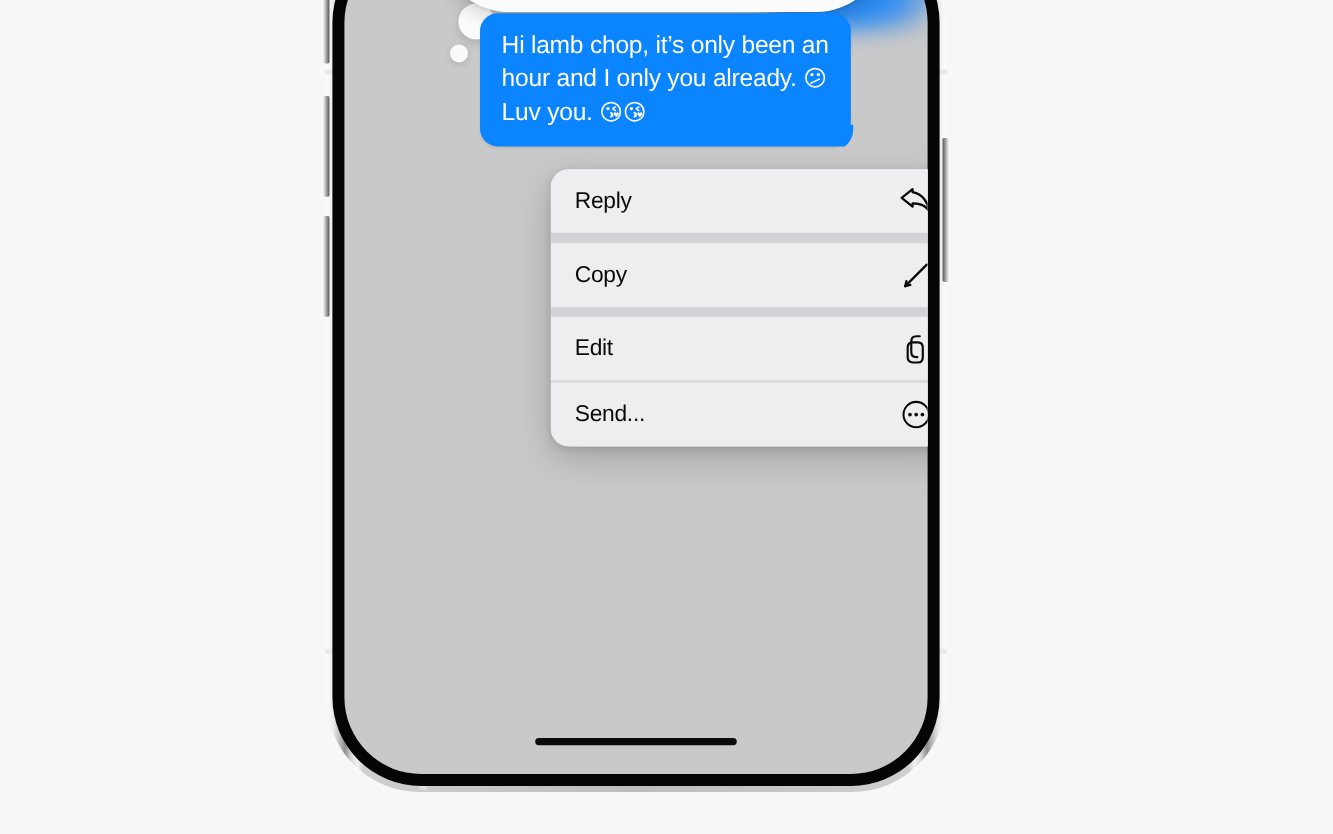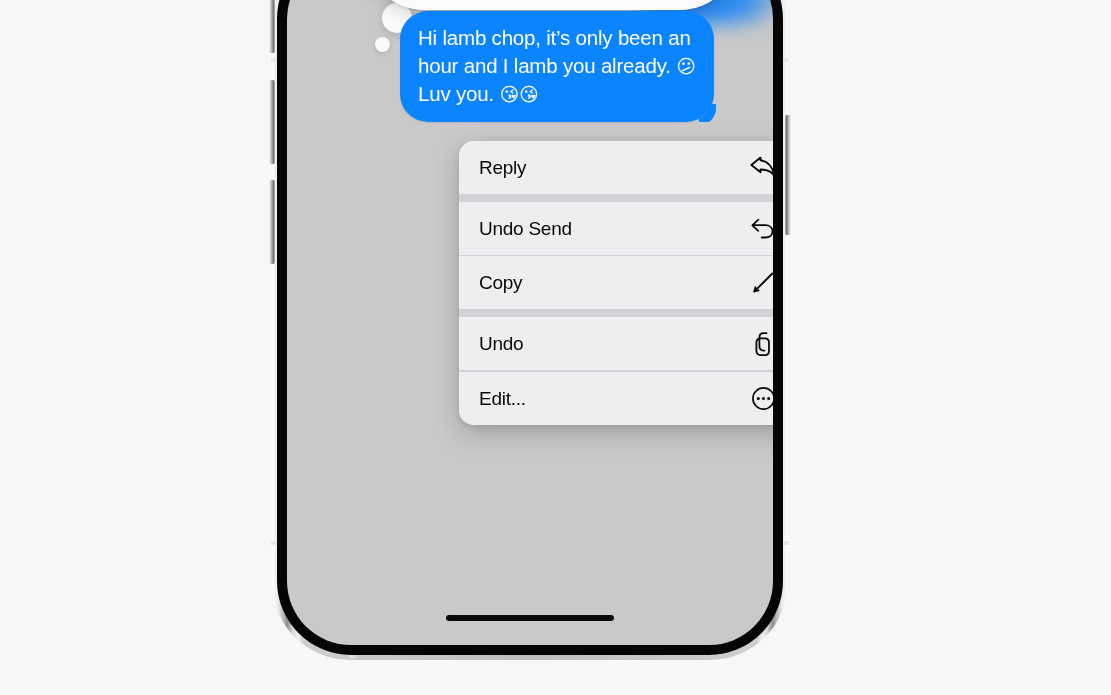--- a/index.html
+++ b/index.html
@@ -79,21 +79,21 @@
     background:#fafafa;box-shadow:0 2px 5px rgba(0,0,0,.12);
   }
 
   
   .bubble-wrap{position:absolute;left:113px;top:56px;}
   .bubble{
     position:relative;
     max-width:372px;
     background:#0b84ff;
     color:#ffffff;
-    border-radius:28px;
+    border-radius:15px;
     padding:13px 18px 14px 18px;
     font-size:20.5px;
     line-height:28px;
     letter-spacing:-.2px;
     box-shadow:0 1px 2px rgba(0,0,0,.10);
   }
   .bubble .emoji{font-family:"DejaVu Sans", sans-serif;font-size:19px;}
   .bubble-tail{
     position:absolute;right:-7px;bottom:0px;width:22px;height:22px;
     overflow:hidden;
@@ -173,81 +173,72 @@
 
         
 
         
 
       </div>
 
       <div class="bubble-wrap">
         <div class="bubble">
           <span>Hi lamb chop, it’s only been an</span><br>
-          <span>hour and I lamb you already. </span><span class="emoji">😕</span><br>
+          <span>hour and I only you already. </span><span class="emoji">😕</span><br>
           <span>Luv you. </span><span class="emoji">😘😘</span>
           <div class="bubble-tail"></div>
         </div>
       </div>
 
       <div class="ctx-menu">
 
         <div class="ctx-row">
           <span class="ctx-label">Reply</span>
           <span class="ctx-icon">
             <svg width="27" height="24" viewBox="0 0 27 24" fill="none" stroke="currentColor" stroke-width="1.9" stroke-linejoin="round" stroke-linecap="round">
               <path d="M10.5 4.2V1.6L1.4 8.9l9.1 7.3v-2.7c7 0 11.5 2.2 14.1 6.9-1-5.9-4.6-14.6-14.1-16.2z" fill="none"></path>
             </svg>
           </span>
         </div>
 
         <div class="sep-group"></div>
 
-        <div class="ctx-row">
-          <span class="ctx-label">Undo Send</span>
-          <span class="ctx-icon">
-            <svg width="26" height="24" viewBox="0 0 26 24" fill="none" stroke="currentColor" stroke-width="1.8" stroke-linecap="round" stroke-linejoin="round">
-              <path d="M3 8.2h12.3c4.2 0 7.2 2.4 7.2 6.1 0 3.7-3 6.2-7.2 6.2h-3.6"></path>
-              <path d="M8.3 2.6 2.3 8.3l6 5.5"></path>
-            </svg>
-          </span>
-        </div>
 
         <div class="sep-thin"></div>
 
         <div class="ctx-row">
           <span class="ctx-label">Copy</span>
           <span class="ctx-icon">
             <svg width="25" height="25" viewBox="0 0 25 25" fill="none" stroke="currentColor" stroke-width="1.9" stroke-linecap="round" stroke-linejoin="round">
               <path d="M3.4 21.4 21.3 3.5"></path>
               <path d="M3.4 21.4l1-4.2"></path>
               <path d="M3.4 21.4l4.2-1"></path>
             </svg>
           </span>
         </div>
 
         <div class="sep-group"></div>
 
         <div class="ctx-row">
-          <span class="ctx-label">Undo</span>
+          <span class="ctx-label">Edit</span>
           <span class="ctx-icon">
             <svg width="25" height="26" viewBox="0 0 25 26" fill="none" stroke="currentColor" stroke-width="1.8" stroke-linejoin="round" stroke-linecap="round">
               <path d="M15.5 2.2h-2.9c-2.6 0-4.2 1.8-4.2 4.5v8.4c0 2.7 1.6 4.5 4.2 4.5h.9"></path>
               <path d="M9.6 7.3h4.2c2.6 0 4.2 1.8 4.2 4.5v7.9c0 2.7-1.6 4.4-4.2 4.4H9.6c-2.6 0-4.2-1.7-4.2-4.4v-7.9c0-2.7 1.6-4.5 4.2-4.5z"></path>
             </svg>
           </span>
         </div>
 
         <div class="sep-thin"></div>
 
 
         <div class="sep-thin"></div>
 
         <div class="ctx-row">
-          <span class="ctx-label">Edit...</span>
+          <span class="ctx-label">Send...</span>
           <span class="ctx-icon">
             <svg width="25" height="25" viewBox="0 0 25 25" fill="none">
               <circle cx="12.5" cy="12.5" r="10.6" stroke="currentColor" stroke-width="1.7"></circle>
               <circle cx="7.3" cy="12.5" r="1.55" fill="currentColor"></circle>
               <circle cx="12.5" cy="12.5" r="1.55" fill="currentColor"></circle>
               <circle cx="17.7" cy="12.5" r="1.55" fill="currentColor"></circle>
             </svg>
           </span>
         </div>
 

